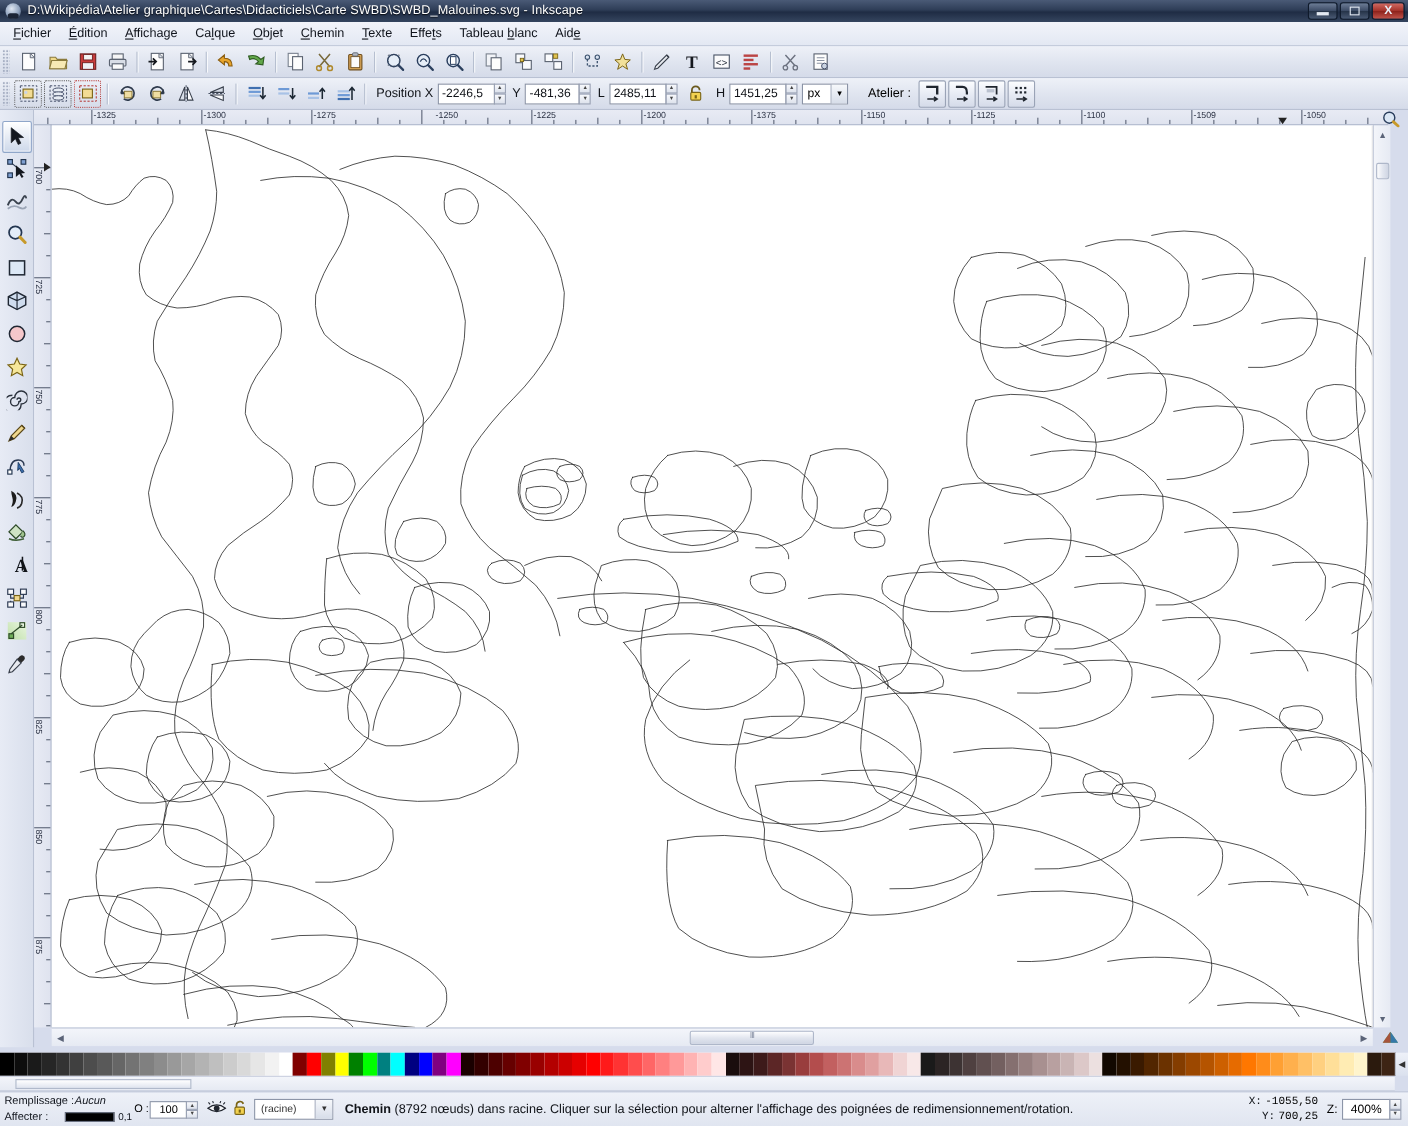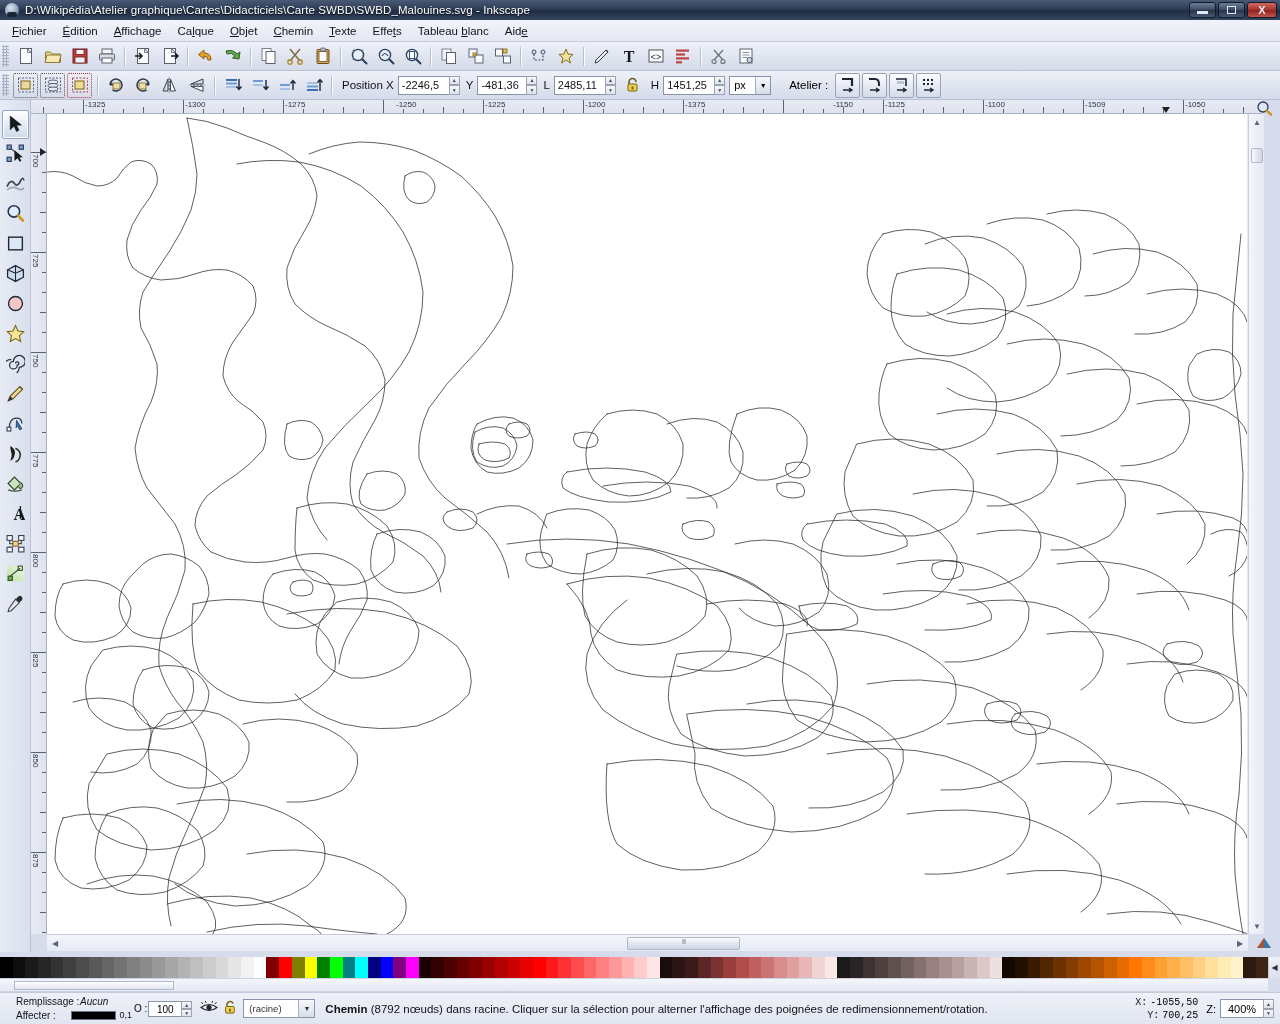--- a/index.html
+++ b/index.html
@@ -171,21 +171,21 @@
     display:flex;align-items:center;justify-content:center; font-size:8px; color:#333;
   }
 
   
   .statusbar {
     position:absolute; left:0; top:992px; width:1280px; height:32px;
     background: linear-gradient(180deg,#eef1f8 0%, #e0e5f0 100%);
     border-top:1px solid #c3cada;
     display:flex; align-items:center;
   }
-  .fs-block { width:120px; padding-left:4px; font-size:10px; line-height:13px;margin-left:12px; }
+  .fs-block { width:120px; padding-left:4px; font-size:10px; line-height:13px; }
   .fs-row { display:flex; align-items:center; height:14px; }
   .fs-lab { width:64px; color:#10141c; }
   .fs-none { font-style:italic; font-size:10px; color:#10141c; }
   .fs-swatch { width:52px; height:9px; background:#000; border:1px solid #6c7384; }
   .fs-width { font-size:9px; margin-left:3px; color:#10141c;}
   .opacity-box { display:flex; align-items:center; margin-left:2px; font-size:10px;}
   .opacity-field {
     width:34px; height:16px; background:#fff; border:1px solid #8c95a8;
     font-size:10px; text-align:center; line-height:15px; margin-left:1px;
   }
@@ -766,21 +766,21 @@
       <div class="rtick" style="left: 592px; height: 4px;"></div>
       <div class="rtick" style="left: 612px; height: 6px;"></div>
       <div class="rtick" style="left: 632px; height: 4px;"></div>
       <div class="rtick" style="left: 652px; height: 13px;"></div>
       <div class="rlabel" style="left: 654px;">-1375</div>
       <div class="rtick" style="left: 672px; height: 4px;"></div>
       <div class="rtick" style="left: 692px; height: 4px;"></div>
       <div class="rtick" style="left: 712px; height: 6px;"></div>
       <div class="rtick" style="left: 732px; height: 4px;"></div>
       <div class="rtick" style="left: 752px; height: 13px;"></div>
-      <div class="rlabel" style="left: 754px; padding-left: 48px;">-1150</div>
+      <div class="rlabel" style="left: 754px;">-1150</div>
       <div class="rtick" style="left: 772px; height: 4px;"></div>
       <div class="rtick" style="left: 792px; height: 4px;"></div>
       <div class="rtick" style="left: 812px; height: 6px;"></div>
       <div class="rtick" style="left: 832px; height: 4px;"></div>
       <div class="rtick" style="left: 852px; height: 13px;"></div>
       <div class="rlabel" style="left: 854px;">-1125</div>
       <div class="rtick" style="left: 872px; height: 4px;"></div>
       <div class="rtick" style="left: 892px; height: 4px;"></div>
       <div class="rtick" style="left: 912px; height: 6px;"></div>
       <div class="rtick" style="left: 932px; height: 4px;"></div>

